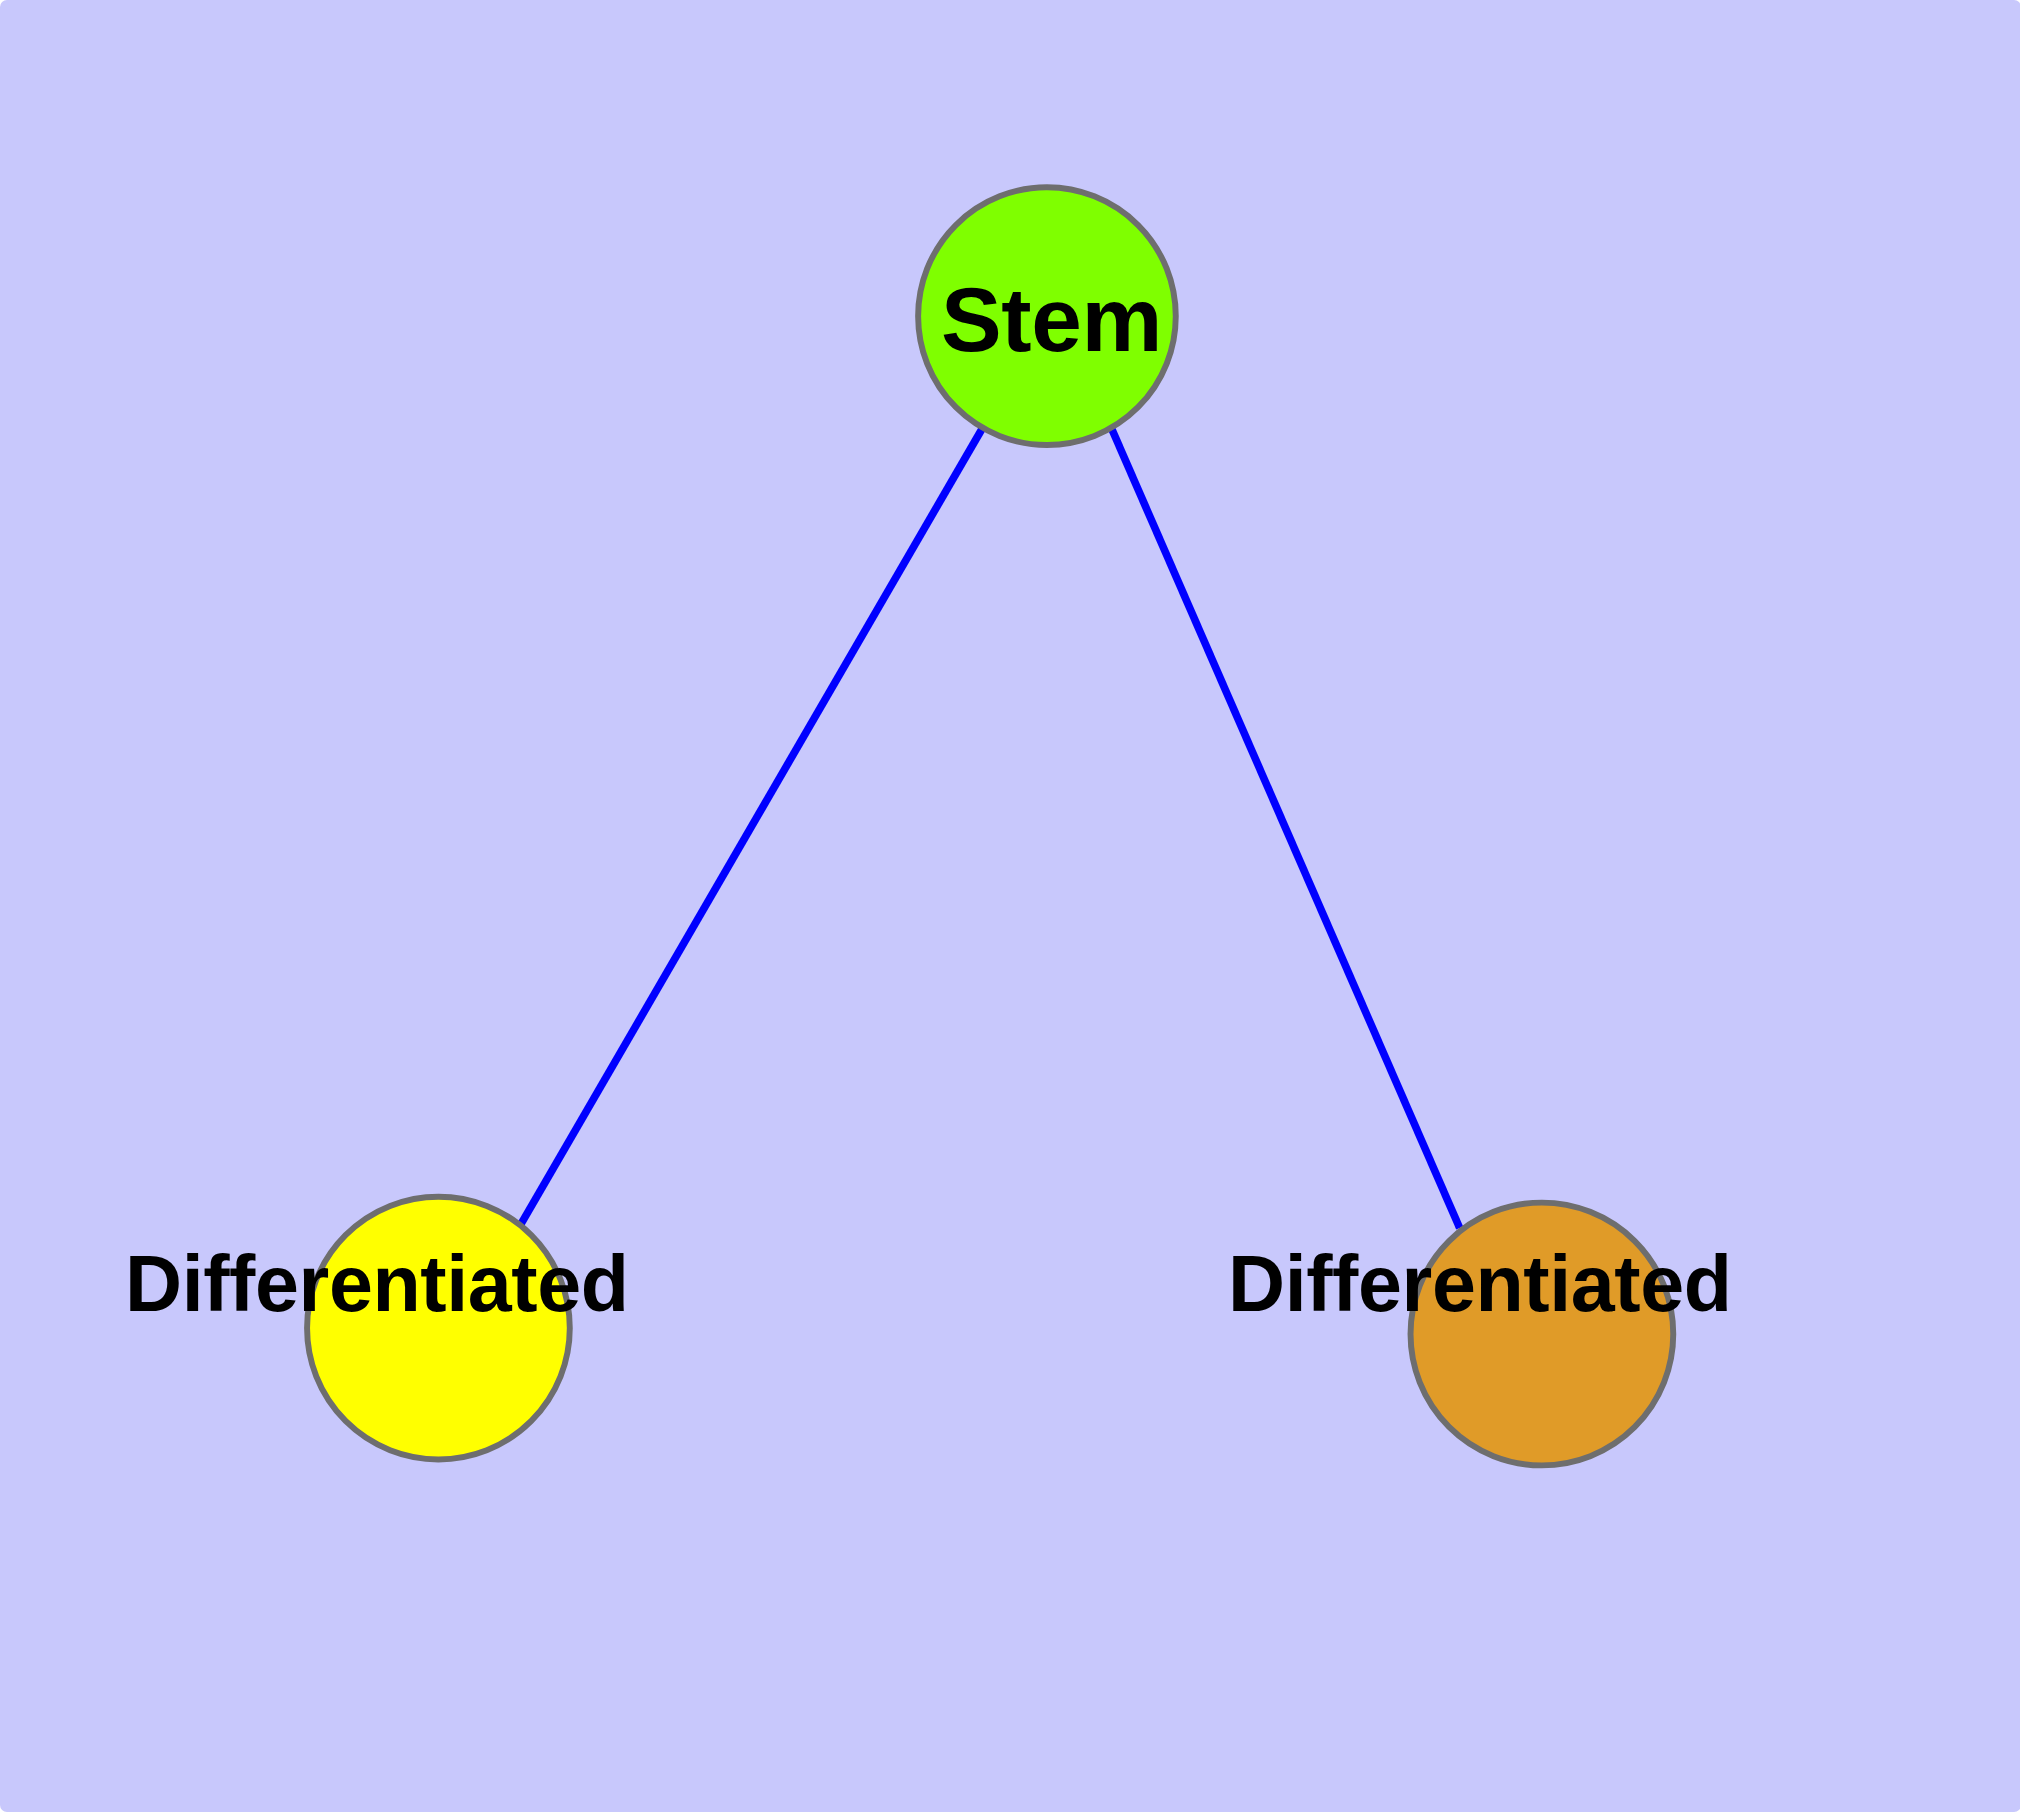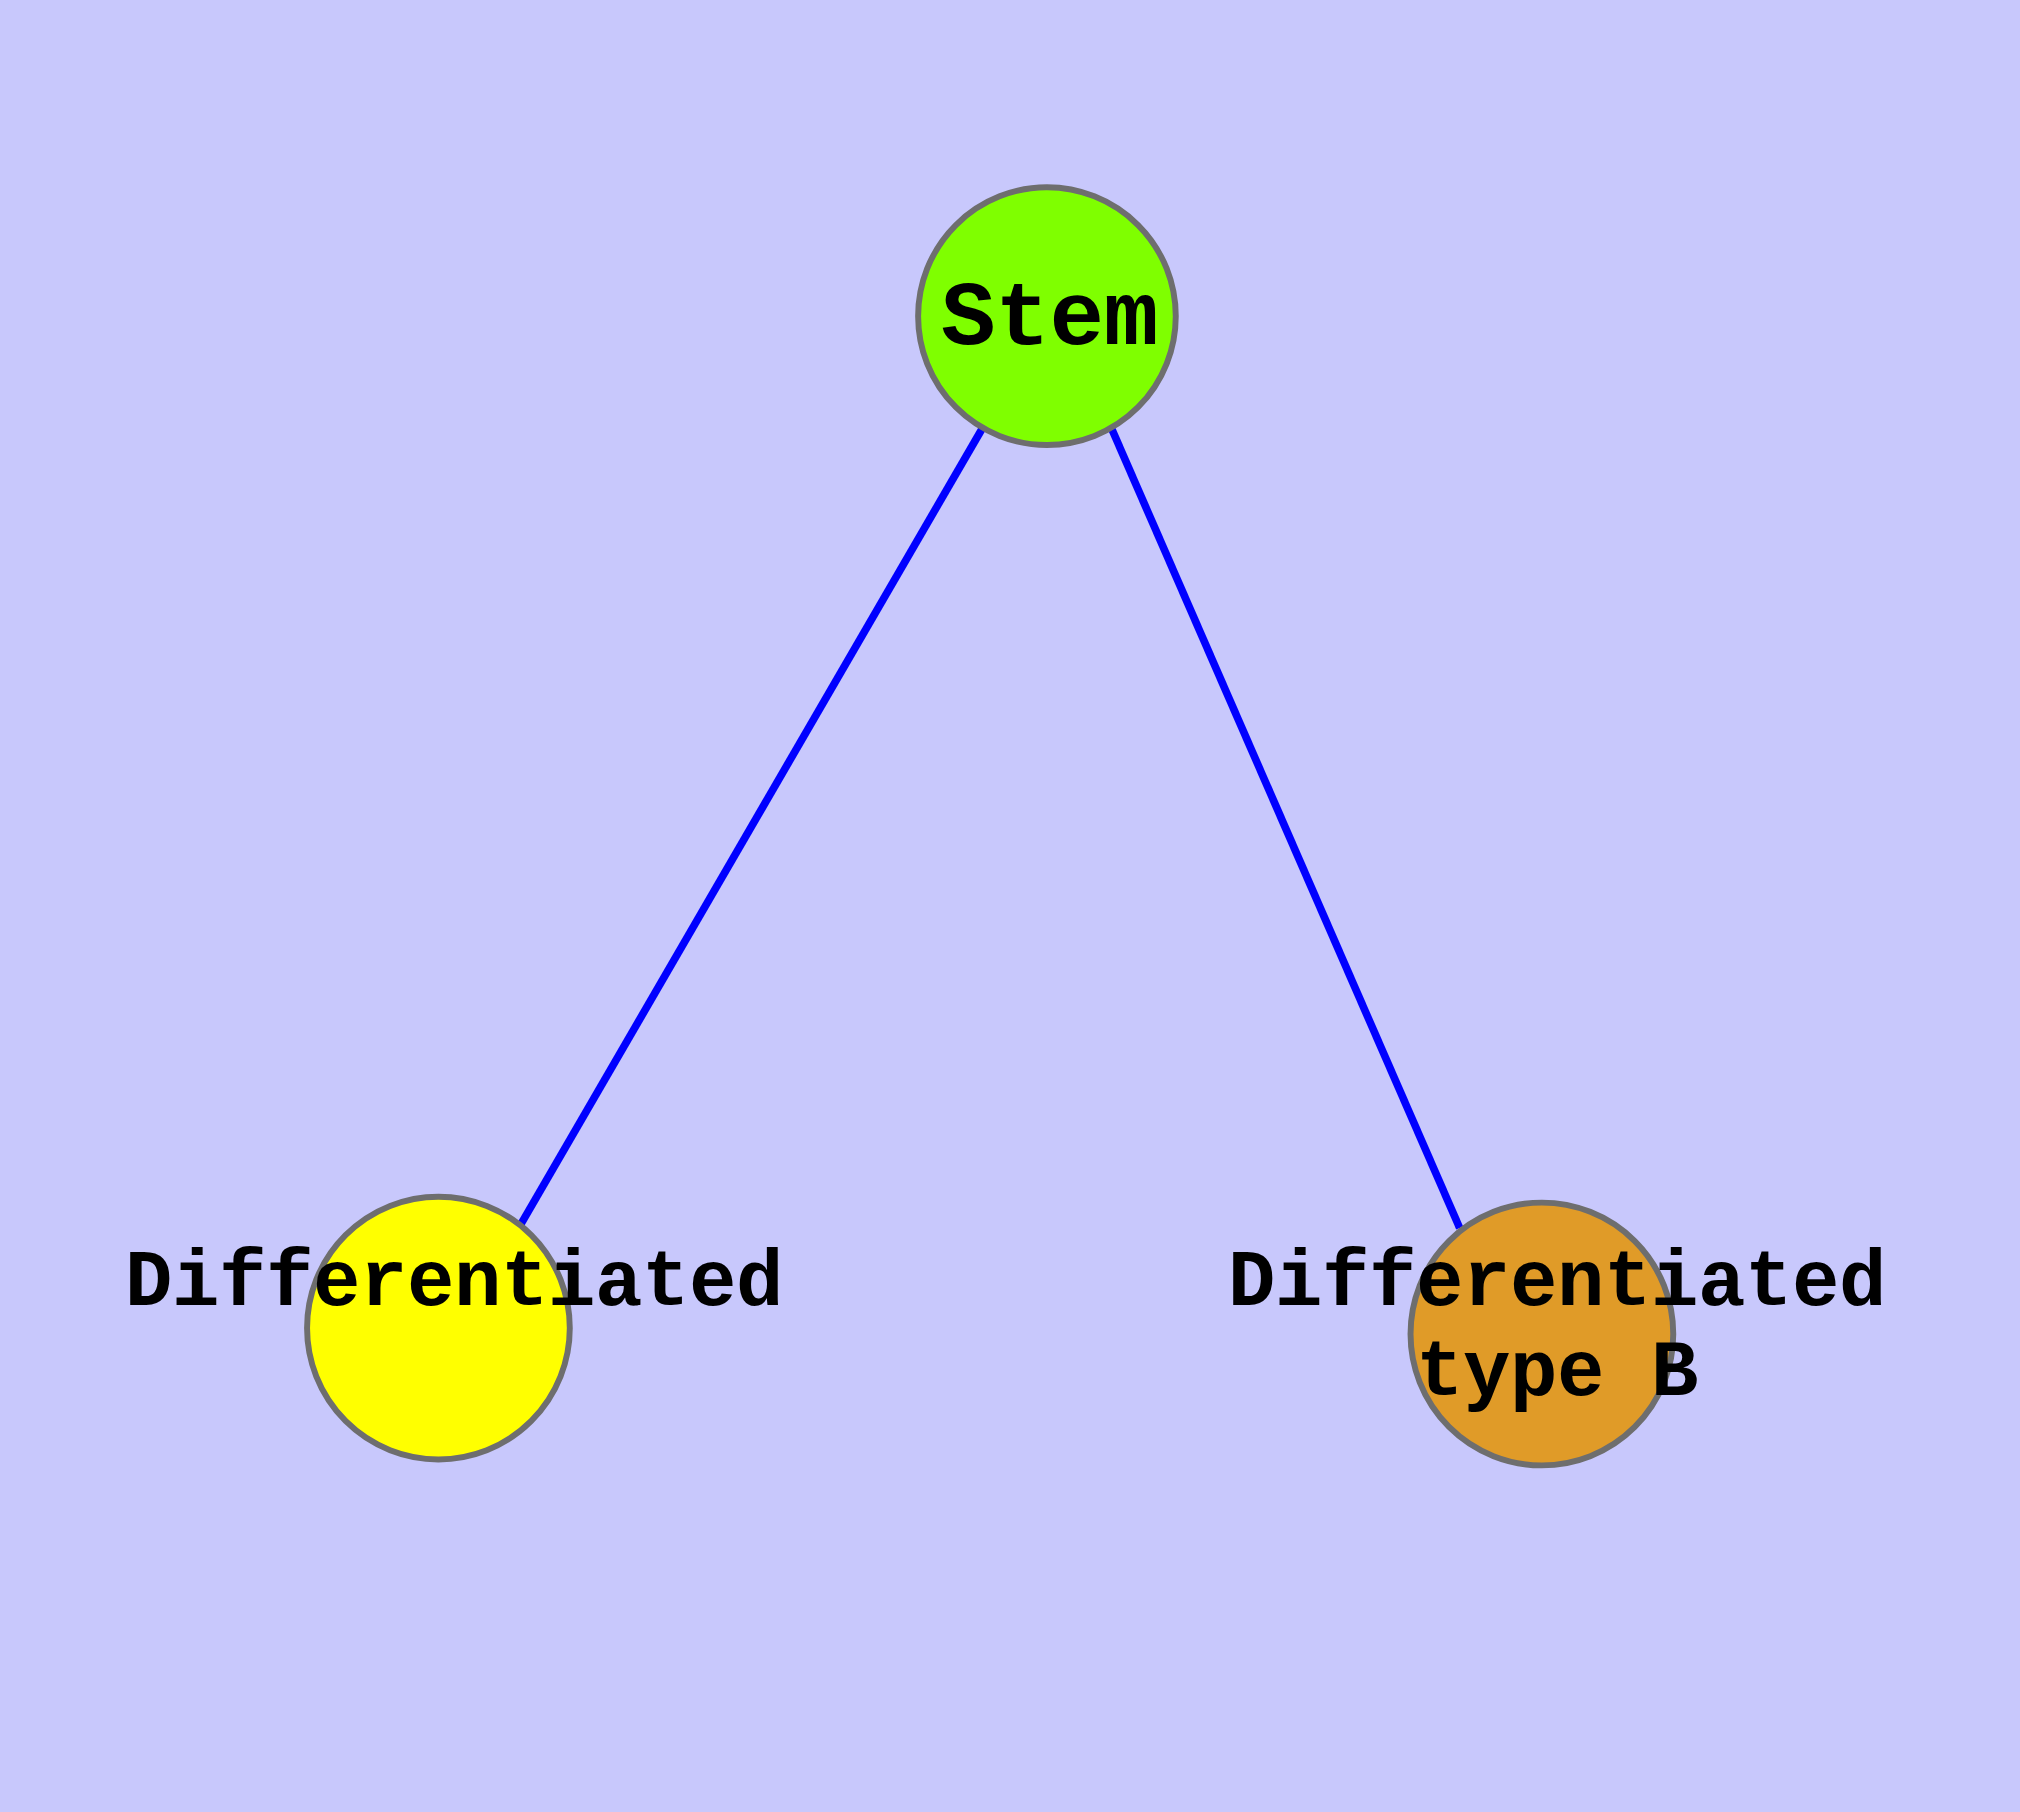--- a/index.html
+++ b/index.html
@@ -5,21 +5,22 @@
   html, body {
     margin: 0;
     padding: 0;
     background: #ffffff;
   }
   #canvas {
     position: relative;
     width: 2021px;
     height: 1812px;
     overflow: hidden;
-    font-family: Liberation Mono, monospace;
+    font-family: Liberation Sans, sans-serif;
+    border-radius: 7px;
   }
   #bg-rect {
     position: absolute;
     left: 0;
     top: 0;
     width: 100%;
     height: 100%;
   }
   #graph-svg {
     position: absolute;
@@ -67,17 +68,17 @@
     <g id="nodes-group">
         <circle cx="1235" cy="373" r="152" fill="#7FFF00" stroke="#6E6E6E" stroke-width="7" class="node-circle"></circle>
         <circle cx="517" cy="1567" r="155" fill="#FFFF00" stroke="#6E6E6E" stroke-width="7" class="node-circle"></circle>
         <circle cx="1819" cy="1574" r="155" fill="#E09B28" stroke="#6E6E6E" stroke-width="7" class="node-circle"></circle>
       </g>
   </svg>
 
   <div id="labels-layer">
       <div class="node-label label-stem" style="font-size: 91px; color: rgb(0, 0, 0); left: 941px; top: 268px;"><div>Stem</div></div>
       <div class="node-label label-multiline" style="font-size: 79px; color: rgb(0, 0, 0); left: 125px; top: 1239px;"><div>Differentiated</div></div>
-      <div class="node-label label-multiline" style="font-size: 79px; color: rgb(0, 0, 0); left: 1228px; top: 1239px;"><div>Differentiated</div><div>type B</div></div>
+      <div class="node-label label-multiline" style="font-size: 79px; color: rgb(0, 0, 0); left: 1228px; top: 1239px;"><div>Differentiated</div></div>
     </div>
 
 </div>
 
 
 </body></html>

